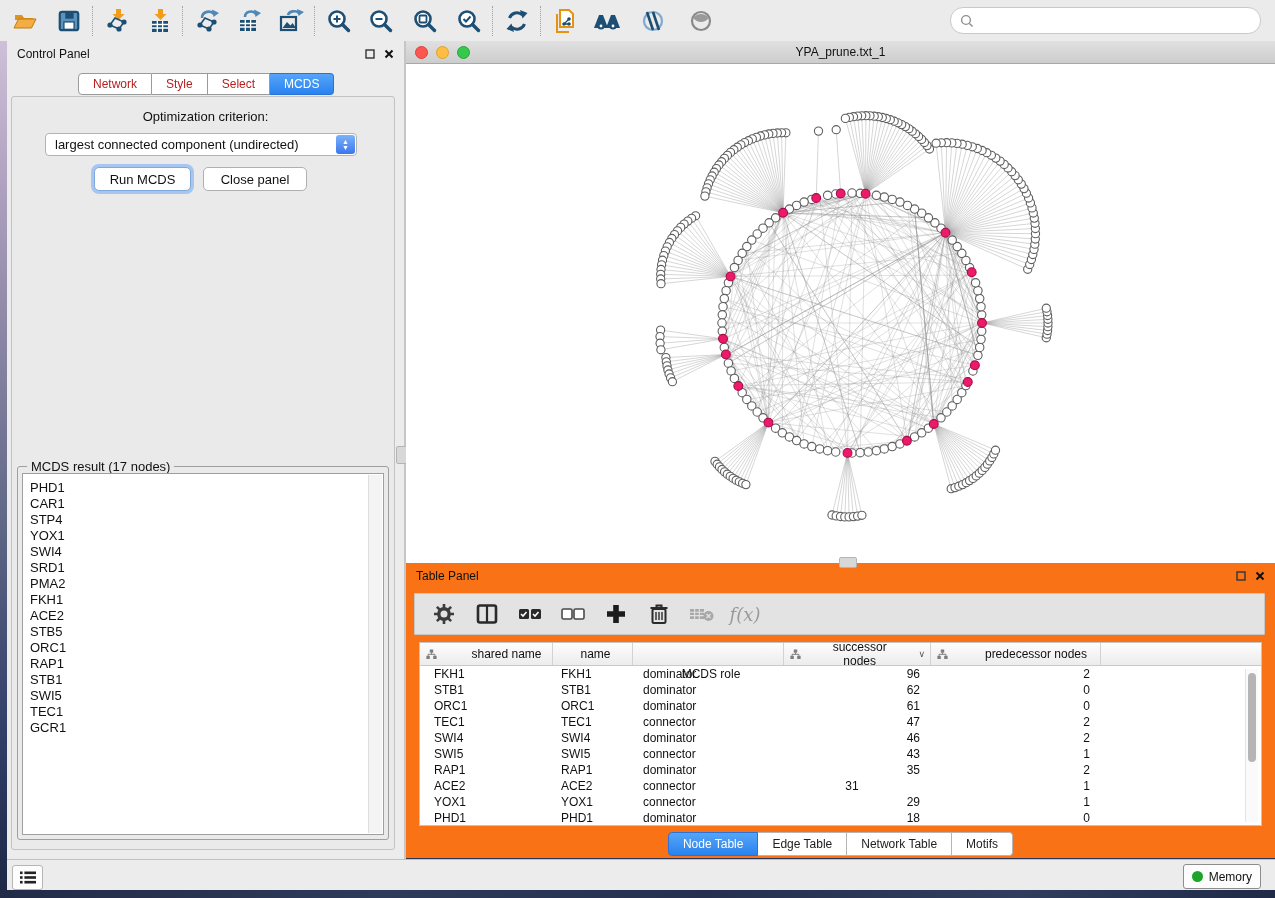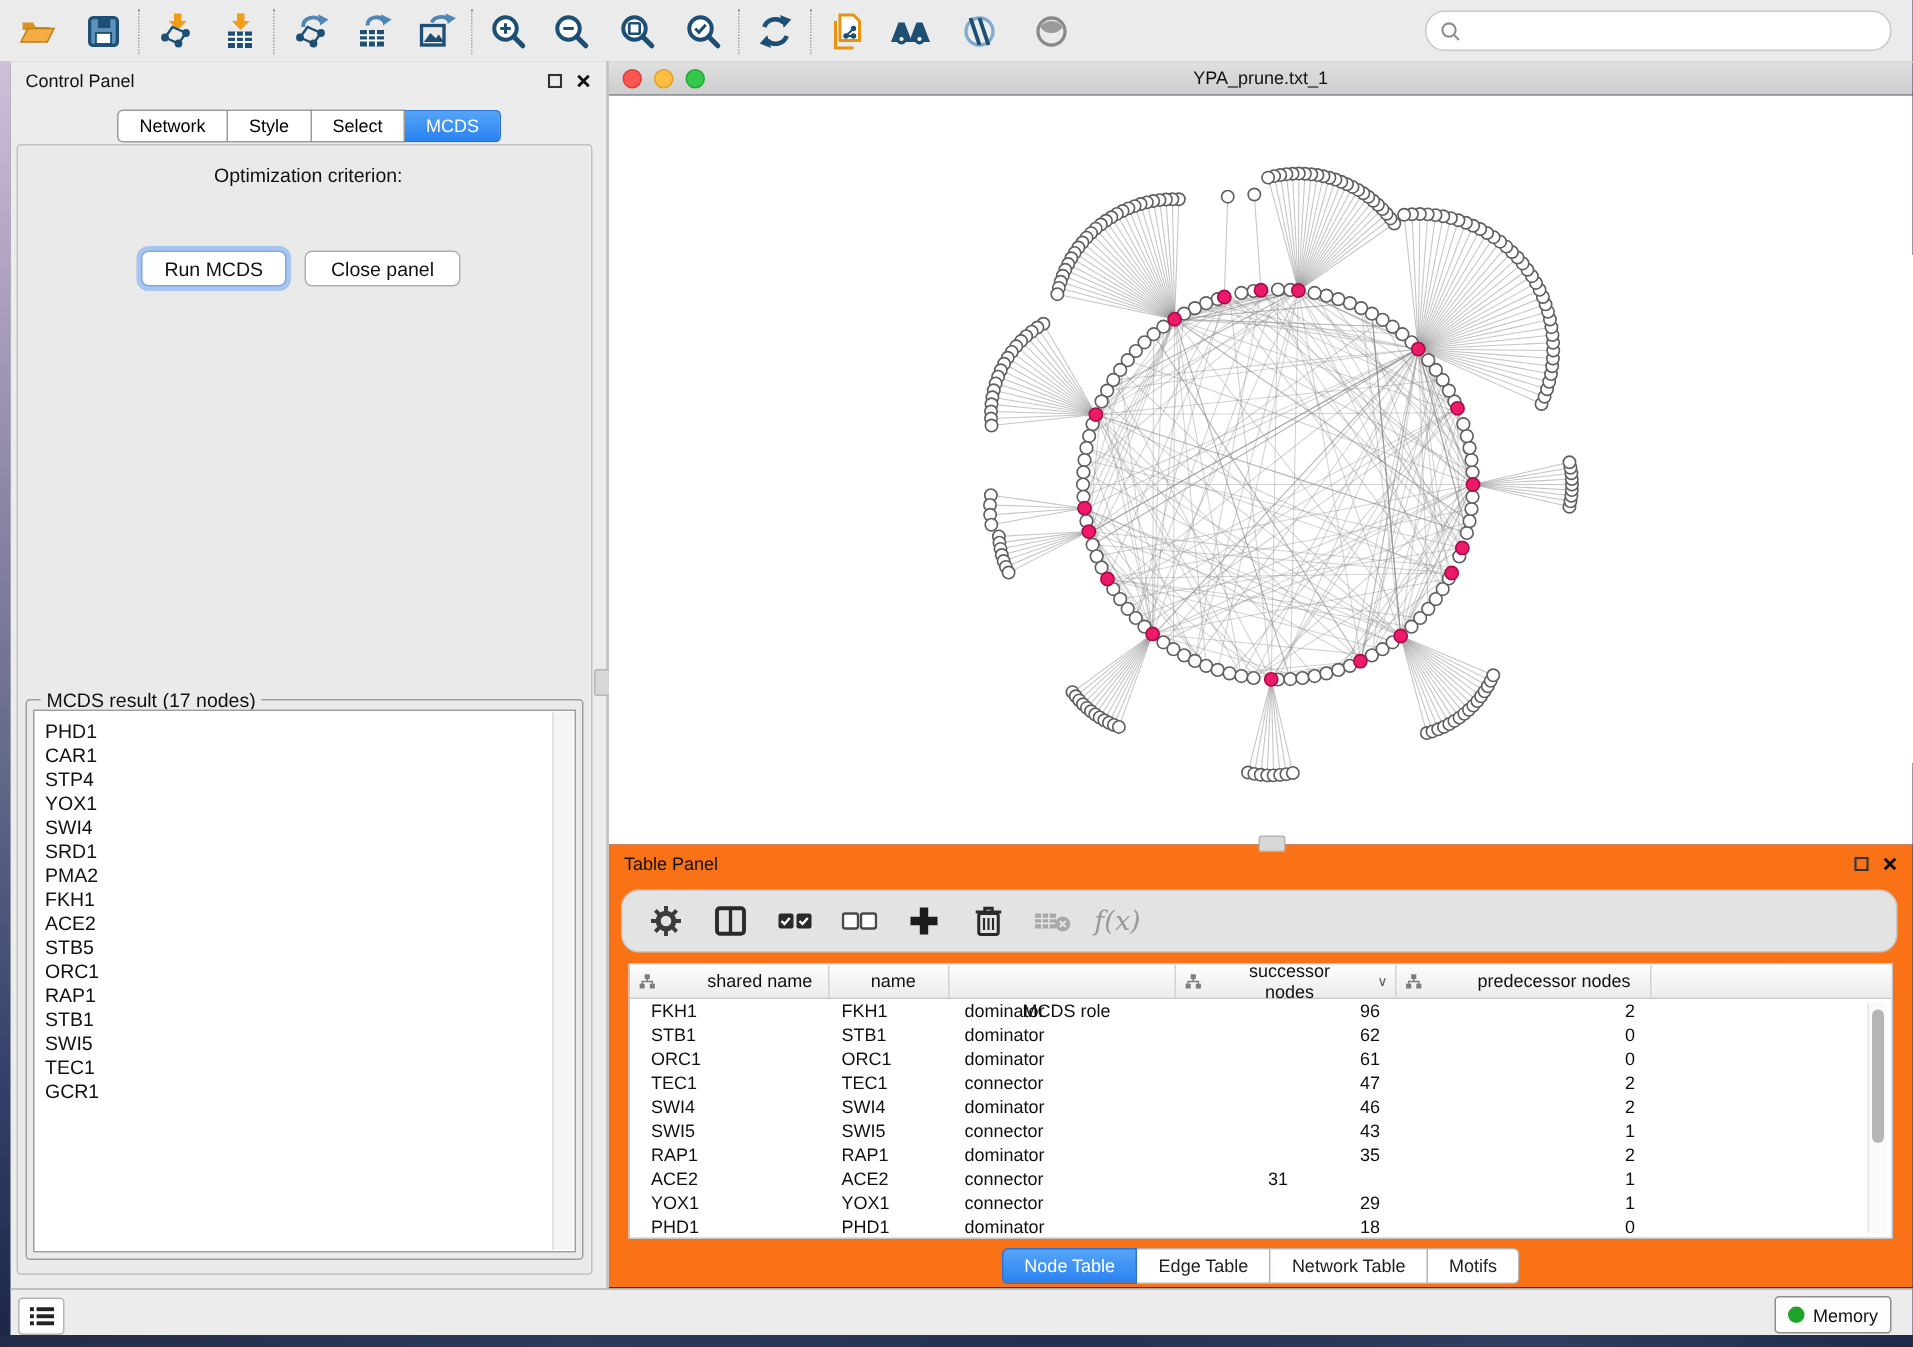--- a/index.html
+++ b/index.html
@@ -23,21 +23,21 @@
   #left-strip{left:0;top:41px;width:7px;height:849px;
       background:linear-gradient(#cfc0d8 0%,#b5a6c4 14%,#8d87a6 34%,#5d6585 58%,#33406a 80%,#1d2847 100%);}
   #bottom-strip{left:0;top:890px;width:1275px;height:8px;
       background:linear-gradient(90deg,#222c48,#2e3a5a 30%,#253050 55%,#313d5e 80%,#1f2a48);}
 
   
   #control-panel{left:7px;top:41px;width:397px;height:818px;background:#ececec;}
   .panel-title-row{height:26px;display:flex;align-items:center;padding:0 10px;font-size:12px;color:#111;}
   .panel-title-icons{margin-left:auto;display:flex;gap:9px;align-items:center;}
   #cp-tabs{left:71px;top:32px;display:flex;}
-  .seg-tab{height:20px;padding:0 14px;display:flex;align-items:center;font-size:12px;color:#000000;
+  .seg-tab{height:20px;padding:0 14px;display:flex;align-items:center;font-size:12px;color:#b91c1c;
            background:#fff;border:1px solid #9b9b9b;border-left:none;}
   .seg-tab:first-child{border-left:1px solid #9b9b9b;border-radius:4px 0 0 4px;}
   .seg-tab:last-child{border-radius:0 4px 4px 0;}
   .seg-tab.active{background:linear-gradient(#55a5f7,#2a82f0);color:#fff;border-color:#2a72d8;}
   #cp-inner{left:4px;top:55px;width:382px;height:752px;background:#eaeaea;
             border:1px solid #c2c2c2;border-radius:3px;}
   #opt-label{left:0;top:68px;width:100%;text-align:center;font-size:13px;color:#111;}
   #opt-select{left:38px;top:92px;width:312px;height:23px;background:#fff;border:1px solid #b3b3b3;
               border-radius:4px;display:flex;align-items:center;font-size:13px;color:#111;
               padding-left:9px;box-sizing:border-box;}
@@ -70,21 +70,21 @@
   .tl{width:13px;height:13px;border-radius:50%;margin-left:8px;box-sizing:border-box;}
   .tl.red{background:#fc5651;border:1px solid #df3e3b;margin-left:9px;}
   .tl.yellow{background:#fdbe41;border:1px solid #e0a030;}
   .tl.green{background:#35c84a;border:1px solid #25a835;}
   #net-title{position:absolute;left:0;right:0;text-align:center;font-size:12px;color:#111;}
   #net-canvas{height:499px;background:#fff;}
 
   
   #table-panel{left:406px;top:563px;width:869px;height:295px;background:#f97316;}
   #tp-toolbar{left:8px;top:30px;width:851px;height:42px;background:#e3e3e3;border:1px solid #c7c7c7;
-              border-radius:12px;display:flex;align-items:center;padding-left:16px;box-sizing:border-box;gap:17px;}
+              border-radius:1px;display:flex;align-items:center;padding-left:16px;box-sizing:border-box;gap:17px;}
   .tpi{display:flex;align-items:center;justify-content:center;width:26px;height:26px;}
   #fx-icon{font-family:"DejaVu Serif",serif;font-style:italic;font-size:18px;color:#9a9a9a;}
 
   #node-table{left:13px;top:79px;width:843px;height:184px;background:#fff;border:1px solid #c4c4c4;box-sizing:border-box;}
   #nt-header{display:flex;height:22px;background:linear-gradient(#fdfdfd,#ececec);border-bottom:1px solid #c9c9c9;}
   .th{display:flex;align-items:center;border-right:1px solid #d2d2d2;box-sizing:border-box;font-size:12px;color:#111;
       padding-left:6px;position:relative;gap:24px;}
   .th .lbl{flex:1;text-align:center;}
   .th .chev{font-size:9px;color:#555;margin-right:5px;}
   .tr{display:flex;height:16px;align-items:center;}
@@ -275,20 +275,27 @@
     </span>
   </div>
   <div id="cp-tabs" class="abs">
       <div class="seg-tab">Network</div>
       <div class="seg-tab">Style</div>
       <div class="seg-tab">Select</div>
       <div class="seg-tab active">MCDS</div>
     </div>
   <div id="cp-inner" class="abs"></div>
   <div id="opt-label" class="abs">Optimization criterion:</div>
+  <div id="opt-select" class="abs">
+    <span>largest connected component (undirected)</span>
+    <span id="opt-stepper">
+        <span>▲</span>
+        <span>▼</span>
+      </span>
+  </div>
   <div id="run-btn" class="cp-btn abs">Run MCDS</div>
   <div id="closep-btn" class="cp-btn abs">Close panel</div>
 
   <div id="mcds-group" class="abs">
     <div id="mcds-legend">MCDS result (17 nodes)</div>
     <div id="mcds-list">
       <div id="mcds-list-pad"></div>
       <div id="mcds-items">
           <div class="mcds-item">PHD1</div>
           <div class="mcds-item">CAR1</div>

